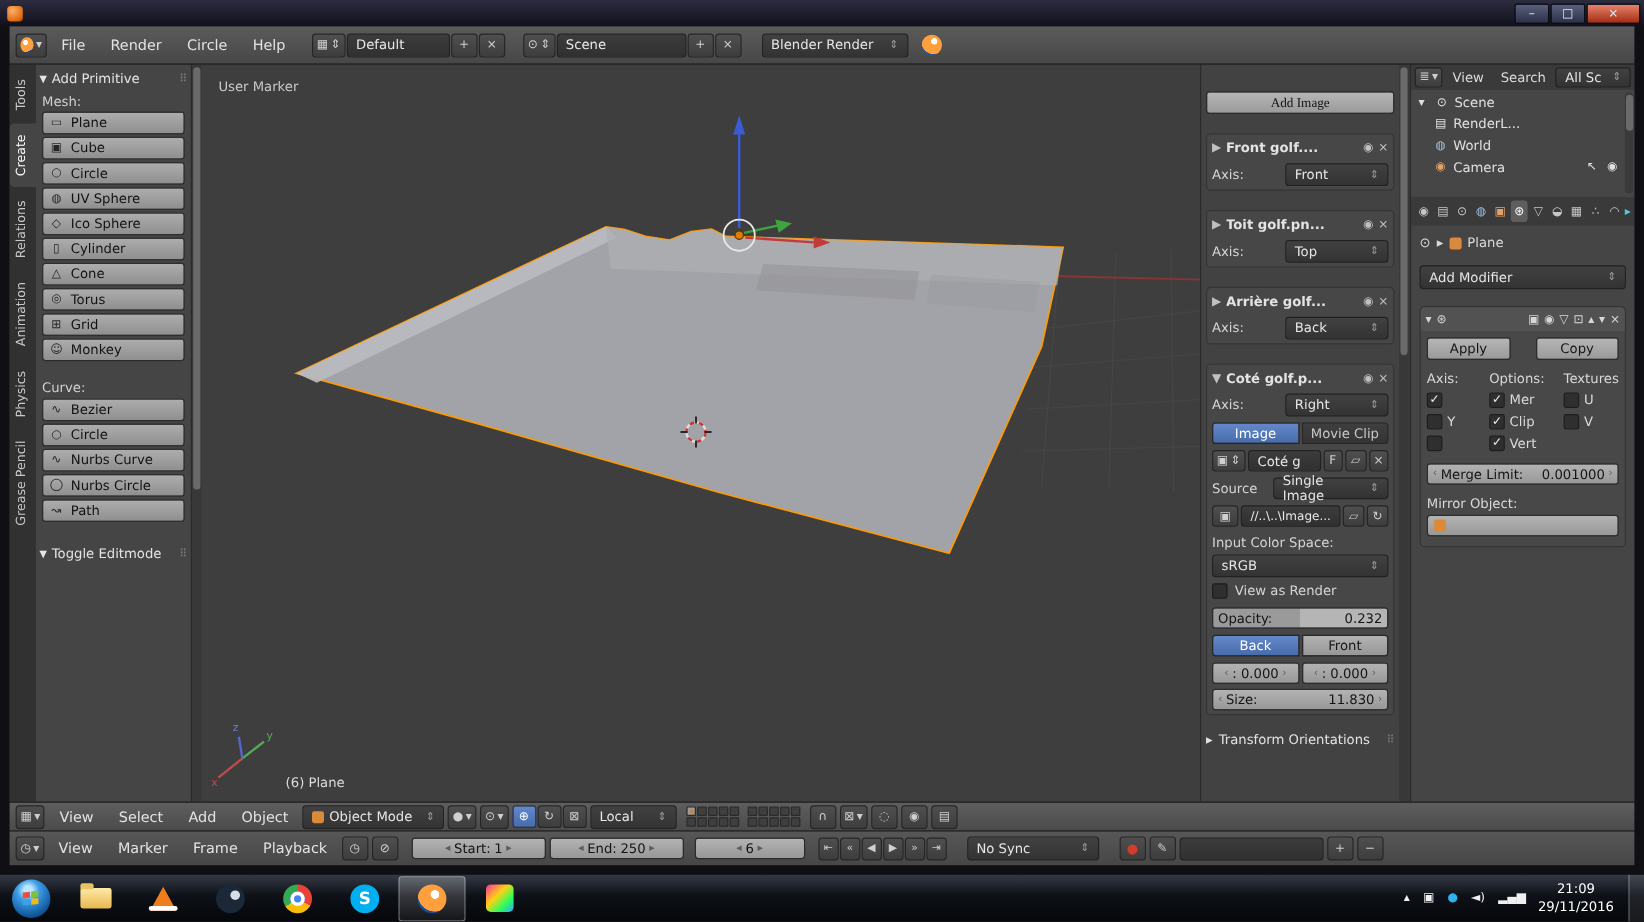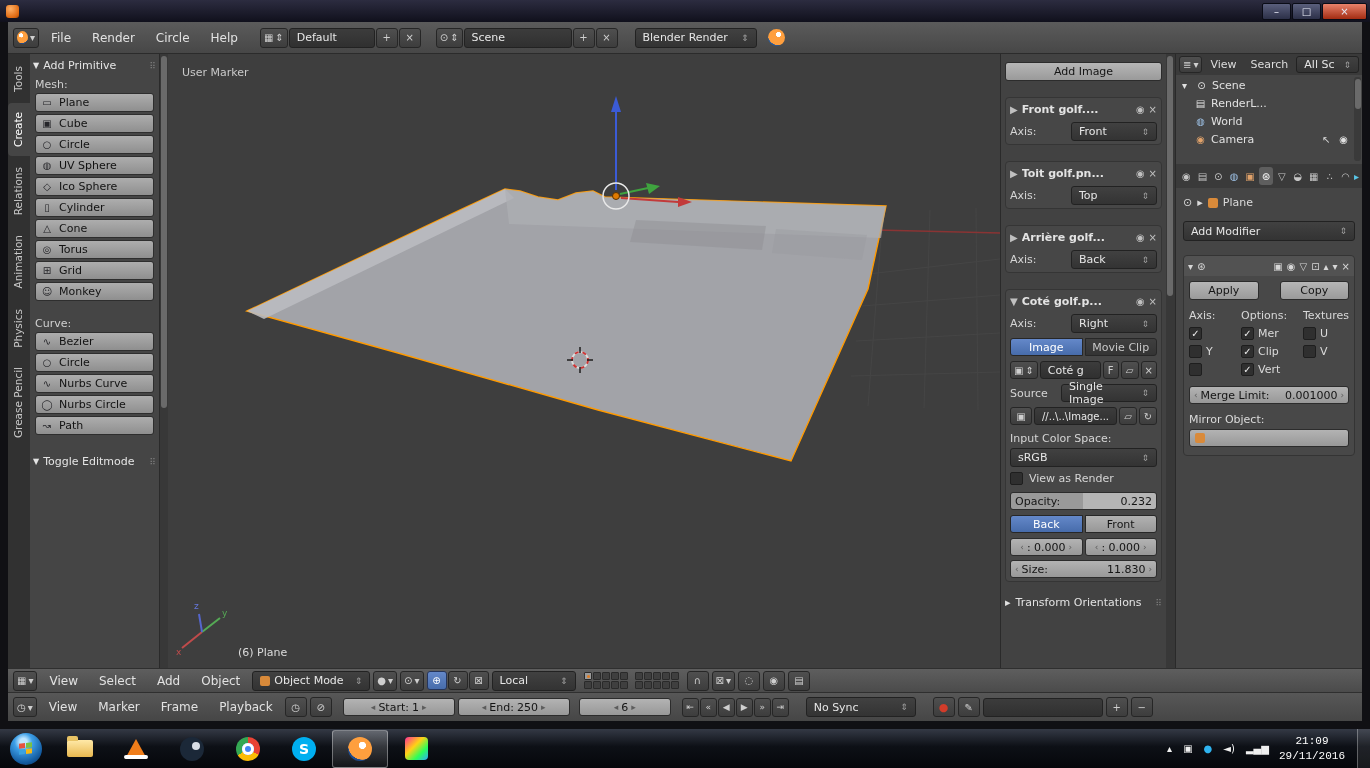--- a/index.html
+++ b/index.html
@@ -173,21 +173,21 @@
   .chrome::after{content:"";position:absolute;left:6px;top:6px;width:12px;height:12px;border-radius:50%;
     background:#fff;box-shadow:inset 0 0 0 3px #fff, inset 0 0 0 12px #4285f4;}
   .skype{width:24px;height:24px;border-radius:50%;background:#00aff0;color:#fff;font-weight:bold;
     display:flex;align-items:center;justify-content:center;font-size:14px;}
   .blicon{width:24px;height:24px;border-radius:50%;position:relative;
     background:radial-gradient(circle at 60% 35%,#fff 0 16%,#ff9f3e 18% 66%,#1f4b8e 68%);}
   .gradicon{width:23px;height:23px;border-radius:4px;
     background:linear-gradient(135deg,#ff2d95,#ffd215 40%,#2dff58 70%,#2da8ff);}
   .tray{margin-left:auto;display:flex;align-items:center;gap:11px;font-size:10px;color:#f0f0f0;}
   .tray .blue{color:#2fb3ef;}
-  .clock{text-align:center;font-size:11px;line-height:1.3;color:#fff;margin:0 12px 0 10px;font-family:Liberation Mono, monospace;}
+  .clock{text-align:center;font-size:11px;line-height:1.3;color:#fff;margin:0 12px 0 10px;}
   .showdesk{width:13px;height:39px;background:rgba(255,255,255,.08);
     border-left:1px solid rgba(255,255,255,.3);}
 </style>
 </head>
 <body>
 
 <div id="screen">
 
   <div class="abs titlebar">
     <span class="title-icon"></span>
@@ -368,21 +368,21 @@
           <text x="54" y="562" fill="#55aa55">y</text>
           <line x1="34" y1="578" x2="31" y2="560" stroke="#5566cc" stroke-width="2"></line>
           <text x="26" y="555" fill="#6677dd">z</text>
         </g>
       </svg>
       <div class="vp-label">User Marker</div>
       <div class="vp-obj">(6) Plane</div>
     </div>
 
     <div class="abs npanel">
-      <div class="btn-light" style="margin-top:6px;">Add Image</div>
+      <div class="btn-light" style="margin-top:20px;font-family:Liberation Serif, serif;">Add Image</div>
 
       <div class="imgbox">
         <div class="ib-hdr">
           <span class="mini">▶</span>
           <span class="nm">Front golf....</span>
           <span class="mini">◉</span>
           <span class="mini">×</span>
         </div>
         <div class="ax-row">
           <span>Axis:</span>
@@ -681,21 +681,21 @@
     </span>
     <span class="iconbtn">
       <span>⊙</span>
       <span class="ud">▾</span>
     </span>
     <span class="mani">
       <span class="iconbtn on">⊕</span>
       <span class="iconbtn">↻</span>
       <span class="iconbtn">⊠</span>
     </span>
-    <span class="dd" style="width:84px;">
+    <span class="dd" style="width:72px;">
       <span>Local</span>
       <span class="ud">⇕</span>
     </span>
     <span class="layers">
       <span class="lgrid">
         <span class="lsq on"></span>
         <span class="lsq"></span>
           <span class="lsq"></span>
           <span class="lsq"></span>
           <span class="lsq"></span>

